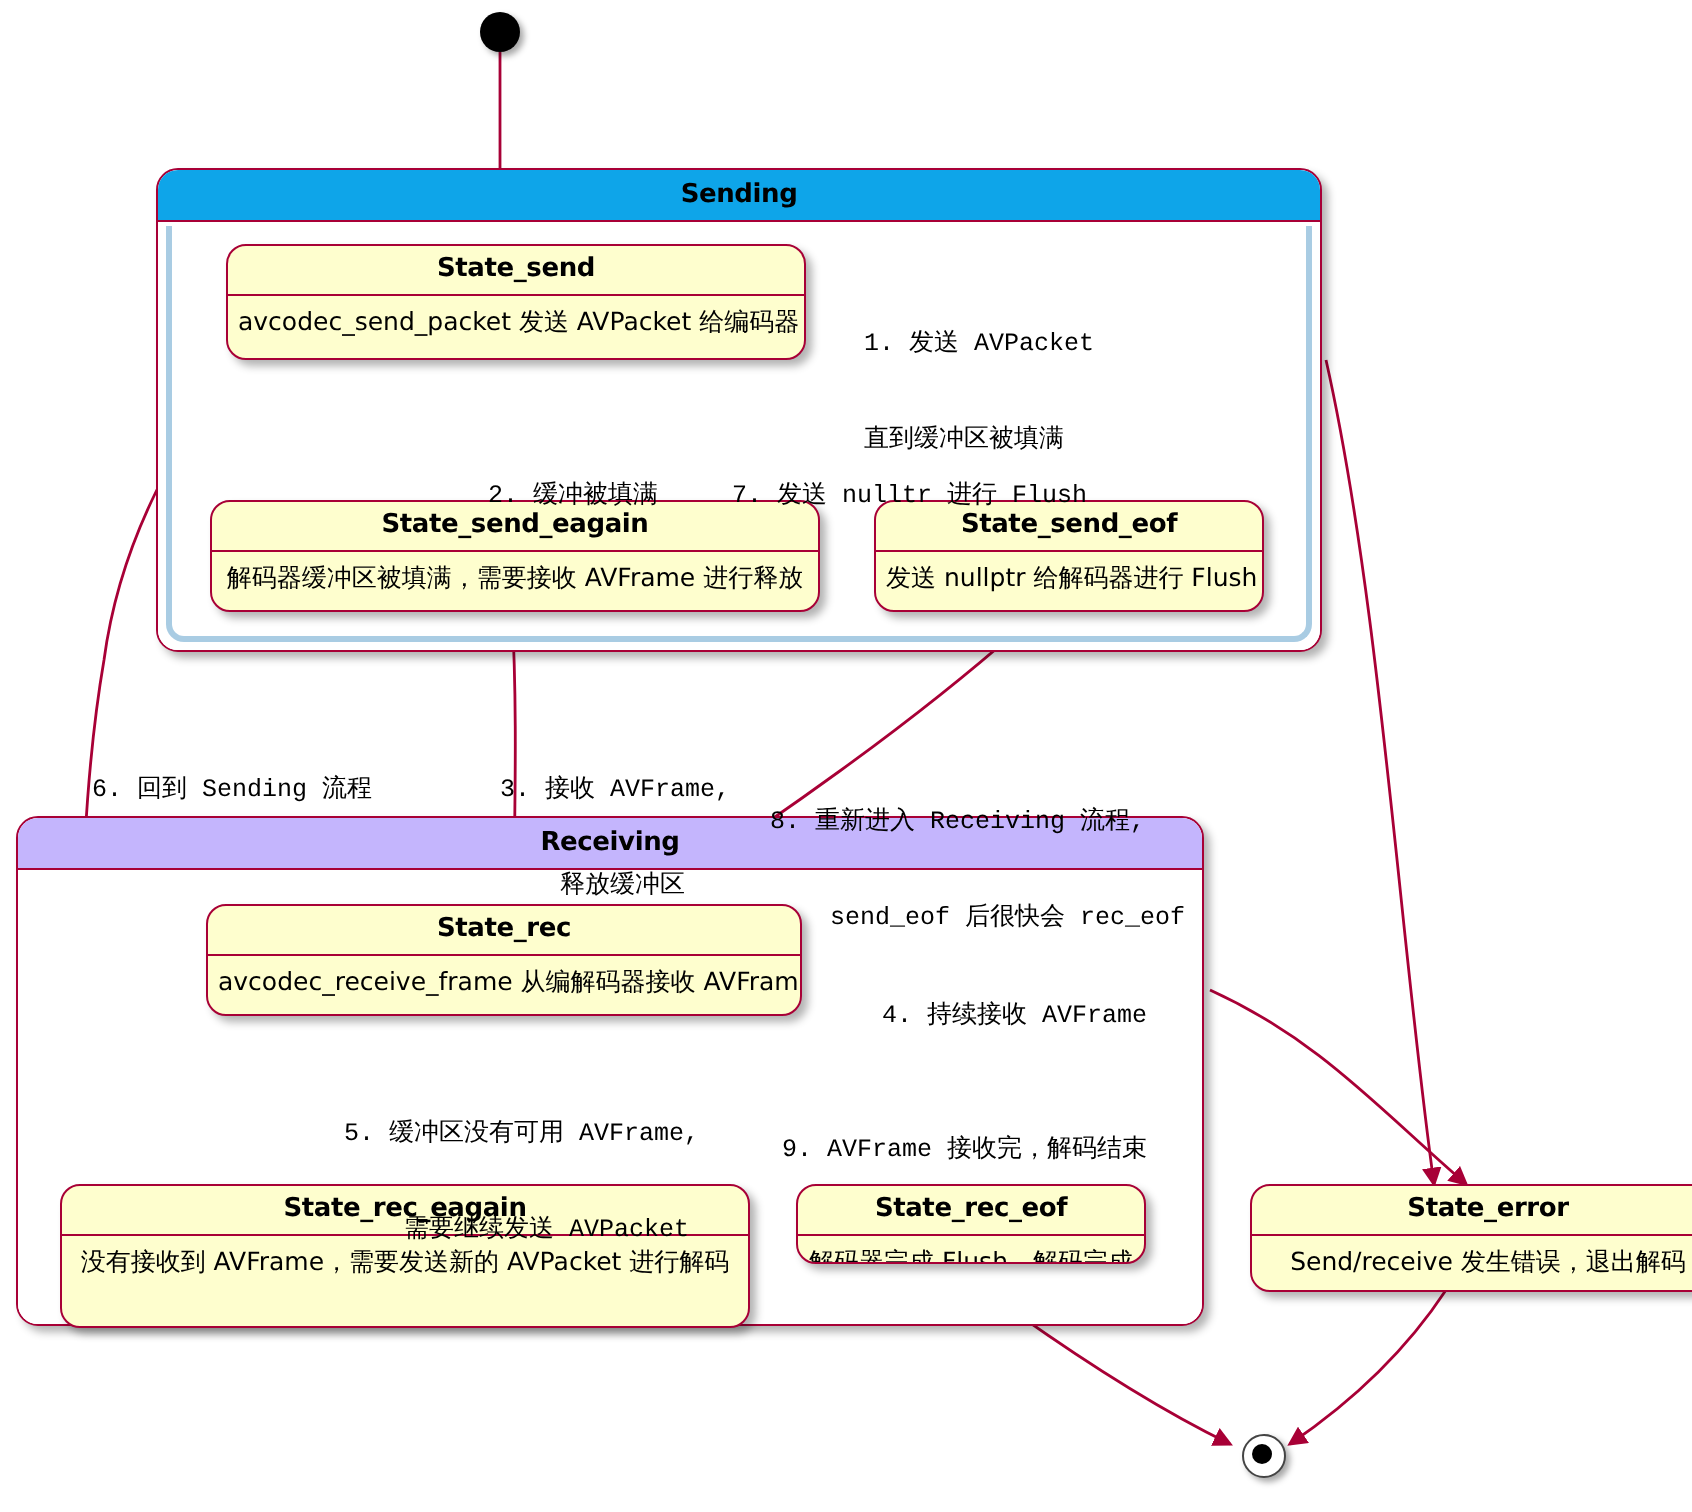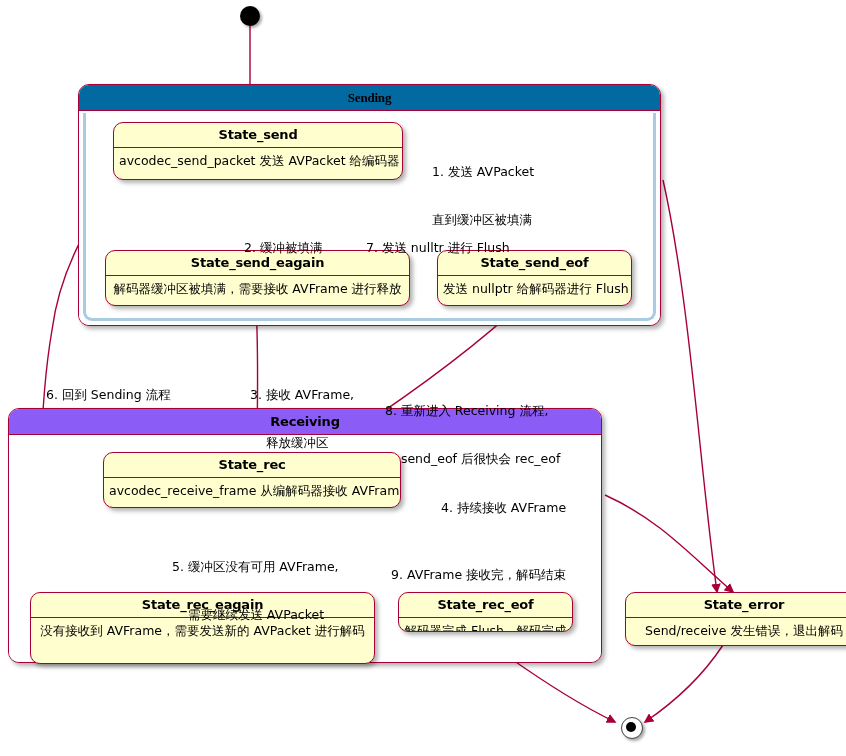--- a/index.html
+++ b/index.html
@@ -52,40 +52,39 @@
     background: #ffffff;
   }
   .composite.sending {
     left: 78px;
     top: 84px;
     width: 583px;
     height: 242px;
     background: #ffffff;
   }
   .composite.sending > .composite-title {
-    background: #0369a1;
-    font-family: Liberation Serif, serif;
+    background: #0ea5e9;
   }
   .composite.sending .inner-frame {
     position: absolute;
     left: 4px; top: 2px;
     right: 4px; bottom: 4px;
     border: 3px solid #A9CCE3;
     border-top: none;
     border-radius: 0 0 9px 9px;
     box-sizing: border-box;
   }
   .composite.receiving {
     left: 8px;
     top: 408px;
     width: 594px;
     height: 255px;
   }
   .composite.receiving > .composite-title {
-    background: #8b5cf6;
+    background: #c4b5fd;
   }
   .composite.receiving .inner-frame {
     position: absolute;
     left: 4px; top: 2px;
     right: 4px; bottom: 4px;
     border: 3px solid #ffffff;
     border-top: none;
     border-radius: 0 0 9px 9px;
     box-sizing: border-box;
   }
@@ -152,20 +151,21 @@
   }
 
   
   .edge-label {
     position: absolute;
     font-size: 12.5px;
     color: #000000;
     line-height: 16px;
     white-space: pre;
     z-index: 7;
+    font-family: Liberation Mono, monospace;
   }
 </style>
 </head>
 <body>
 
 <div id="diagram-root">
 
   <svg id="edge-layer" viewBox="0 0 846 756" xmlns="http://www.w3.org/2000/svg">
     <defs>
       <marker id="ah" viewBox="0 0 12 12" refX="10" refY="6" markerWidth="7" markerHeight="7" orient="auto-start-reverse">

